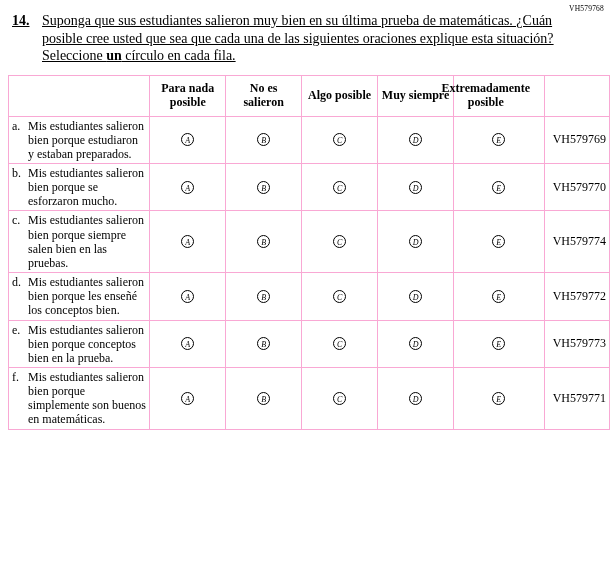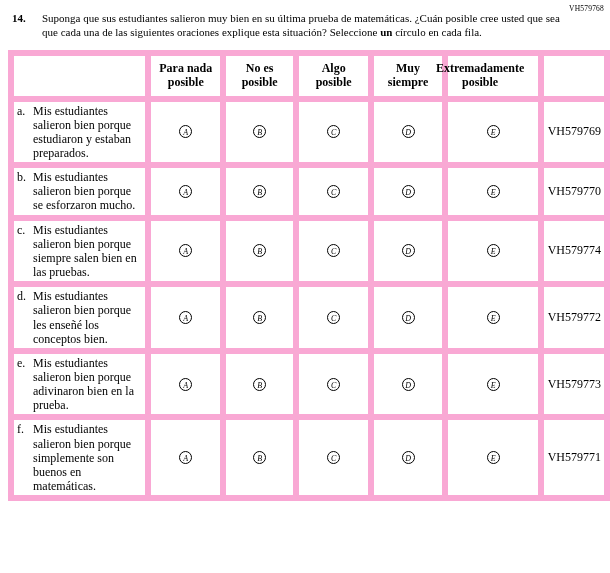--- a/index.html
+++ b/index.html
@@ -12,35 +12,35 @@
     overflow:hidden;
   }
   .top-code{
     position:absolute;top:4px;right:6px;
     font-size:7.5px;font-family:"Liberation Serif", serif;
     letter-spacing:0.2px;
   }
   .question{
     display:flex;
     margin:12px 38px 10px 12px;
-    font-size:11px;line-height:1.25;
+    font-size:14px;line-height:1.25;text-decoration:underline;
   }
   .q-number{
     font-weight:bold;
     width:22px;flex:0 0 22px;
   }
   .q-text{flex:1;margin-left:8px;}
   .q-bold{font-weight:bold;}
   table.grid{
     border-collapse:collapse;
     margin-left:8px;
     table-layout:fixed;
   }
   table.grid td, table.grid th{
-    border:6px solid #f9a8d4;
+    border:1px solid #f9a8d4;
     vertical-align:middle;
     padding:2px 3px;
     font-size:12px;
   }
   th.hdr{
     font-weight:bold;
     text-align:center;
     height:36px;
     line-height:1.1;
     padding:2px 1px;
@@ -100,21 +100,21 @@
     <col style="width:80px">
     <col style="width:82px">
     <col style="width:80px">
     <col style="width:60px">
     <col style="width:66px">
   </colgroup>
   <tbody>
       <tr>
     <th class="hdr"></th>
     <th class="hdr"><span class="hdr-inner">Para nada posible</span></th>
-    <th class="hdr"><span class="hdr-inner">No es posible</span></th>
+    <th class="hdr"><span class="hdr-inner">No es salieron</span></th>
     <th class="hdr"><span class="hdr-inner">Algo posible</span></th>
     <th class="hdr"><span class="hdr-inner">Muy siempre</span></th>
     <th class="hdr hdr-last"><span class="hdr-inner">Extremadamente posible</span></th>
     <th class="code-head"></th>
   </tr>
 
   <tr>
     <td class="label-cell">
       <div class="rowlabel">
         <span class="rl-letter">a.</span>
@@ -171,21 +171,21 @@
     <td class="opt-cell"><span class="circle">C</span></td>
     <td class="opt-cell"><span class="circle">D</span></td>
     <td class="opt-cell"><span class="circle">E</span></td>
     <td class="code-cell">VH579772</td>
   </tr>
 
   <tr>
     <td class="label-cell">
       <div class="rowlabel">
         <span class="rl-letter">e.</span>
-        <span class="rl-text">Mis estudiantes salieron bien porque adivinaron bien en la prueba.</span>
+        <span class="rl-text">Mis estudiantes salieron bien porque conceptos bien en la prueba.</span>
       </div>
     </td>
     <td class="opt-cell"><span class="circle">A</span></td>
     <td class="opt-cell"><span class="circle">B</span></td>
     <td class="opt-cell"><span class="circle">C</span></td>
     <td class="opt-cell"><span class="circle">D</span></td>
     <td class="opt-cell"><span class="circle">E</span></td>
     <td class="code-cell">VH579773</td>
   </tr>
 

